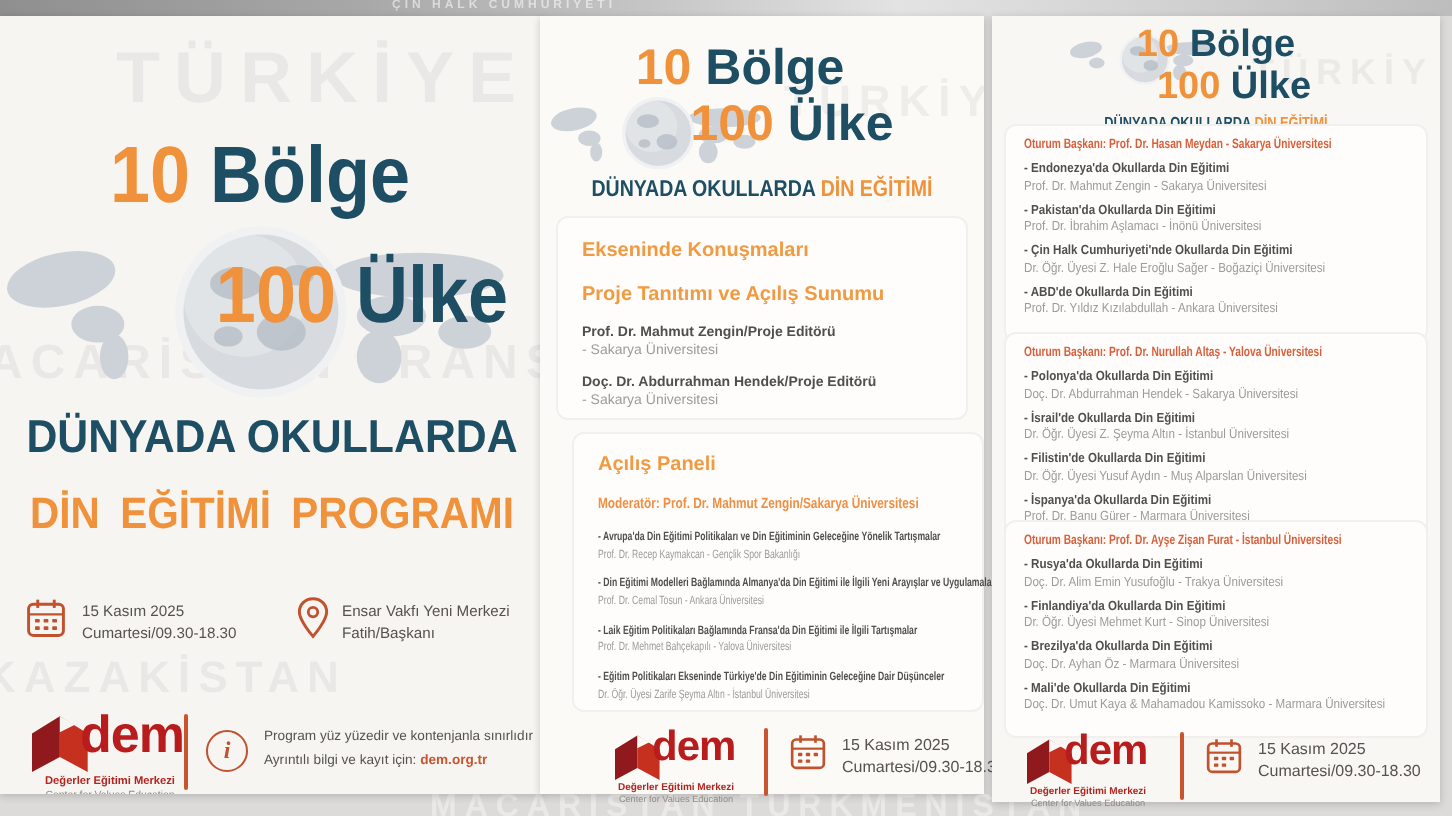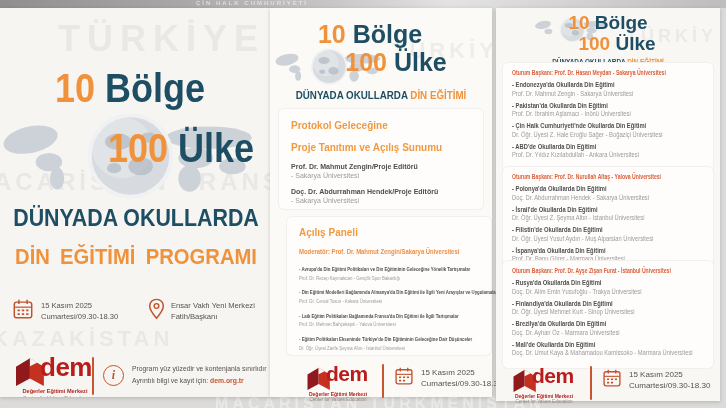--- a/index.html
+++ b/index.html
@@ -215,21 +215,21 @@
     <div id="c2-t2" class="tl">
       <span class="num">100</span>
       <span class="word">Ülke</span>
     </div>
     <div id="c2-sub" class="tl">
       <span class="sub-teal">DÜNYADA OKULLARDA</span>
       <span class="sub-orange">DİN EĞİTİMİ</span>
     </div>
 
     <div id="p2-box1" class="sec">
-      <div class="sec-h" style="margin-bottom:11px;">Protokol Geleceğine</div>
+      <div class="sec-h" style="margin-bottom:11px;">Ekseninde Konuşmaları</div>
       <div class="sec-h" style="margin-bottom:9px;">Proje Tanıtımı ve Açılış Sunumu</div>
       <div class="ed-n">Prof. Dr. Mahmut Zengin/Proje Editörü</div>
       <div class="ed-a">- Sakarya Üniversitesi</div>
       <div class="ed-n">Doç. Dr. Abdurrahman Hendek/Proje Editörü</div>
       <div class="ed-a">- Sakarya Üniversitesi</div>
     </div>
 
     <div id="p2-box2" class="sec">
       <div class="sec-h" style="margin-bottom:9px;">Açılış Paneli</div>
       <div id="p2-mod">Moderatör: Prof. Dr. Mahmut Zengin/Sakarya Üniversitesi</div>

